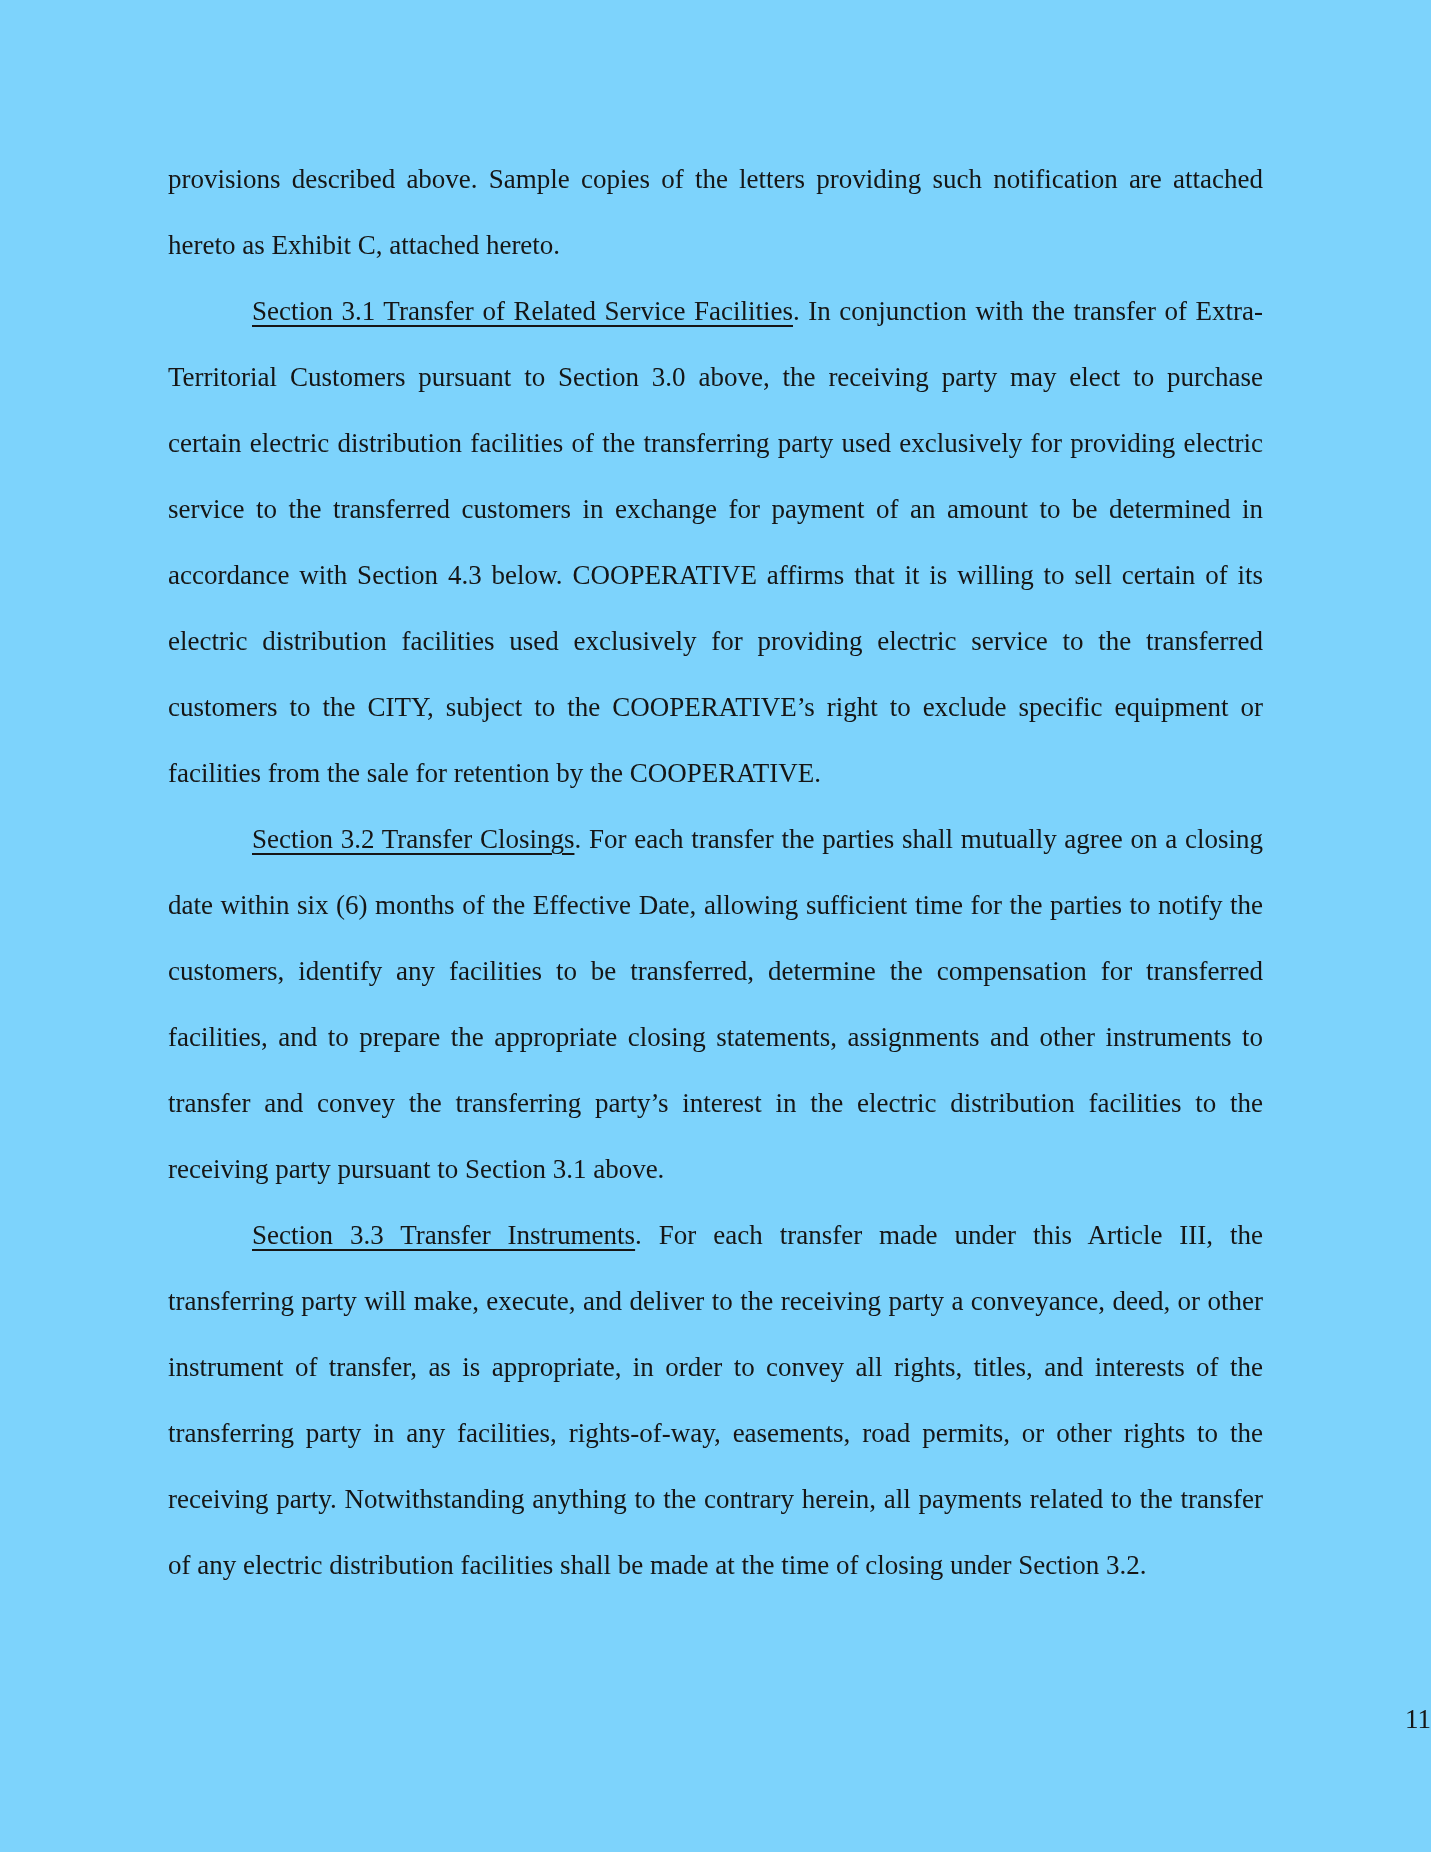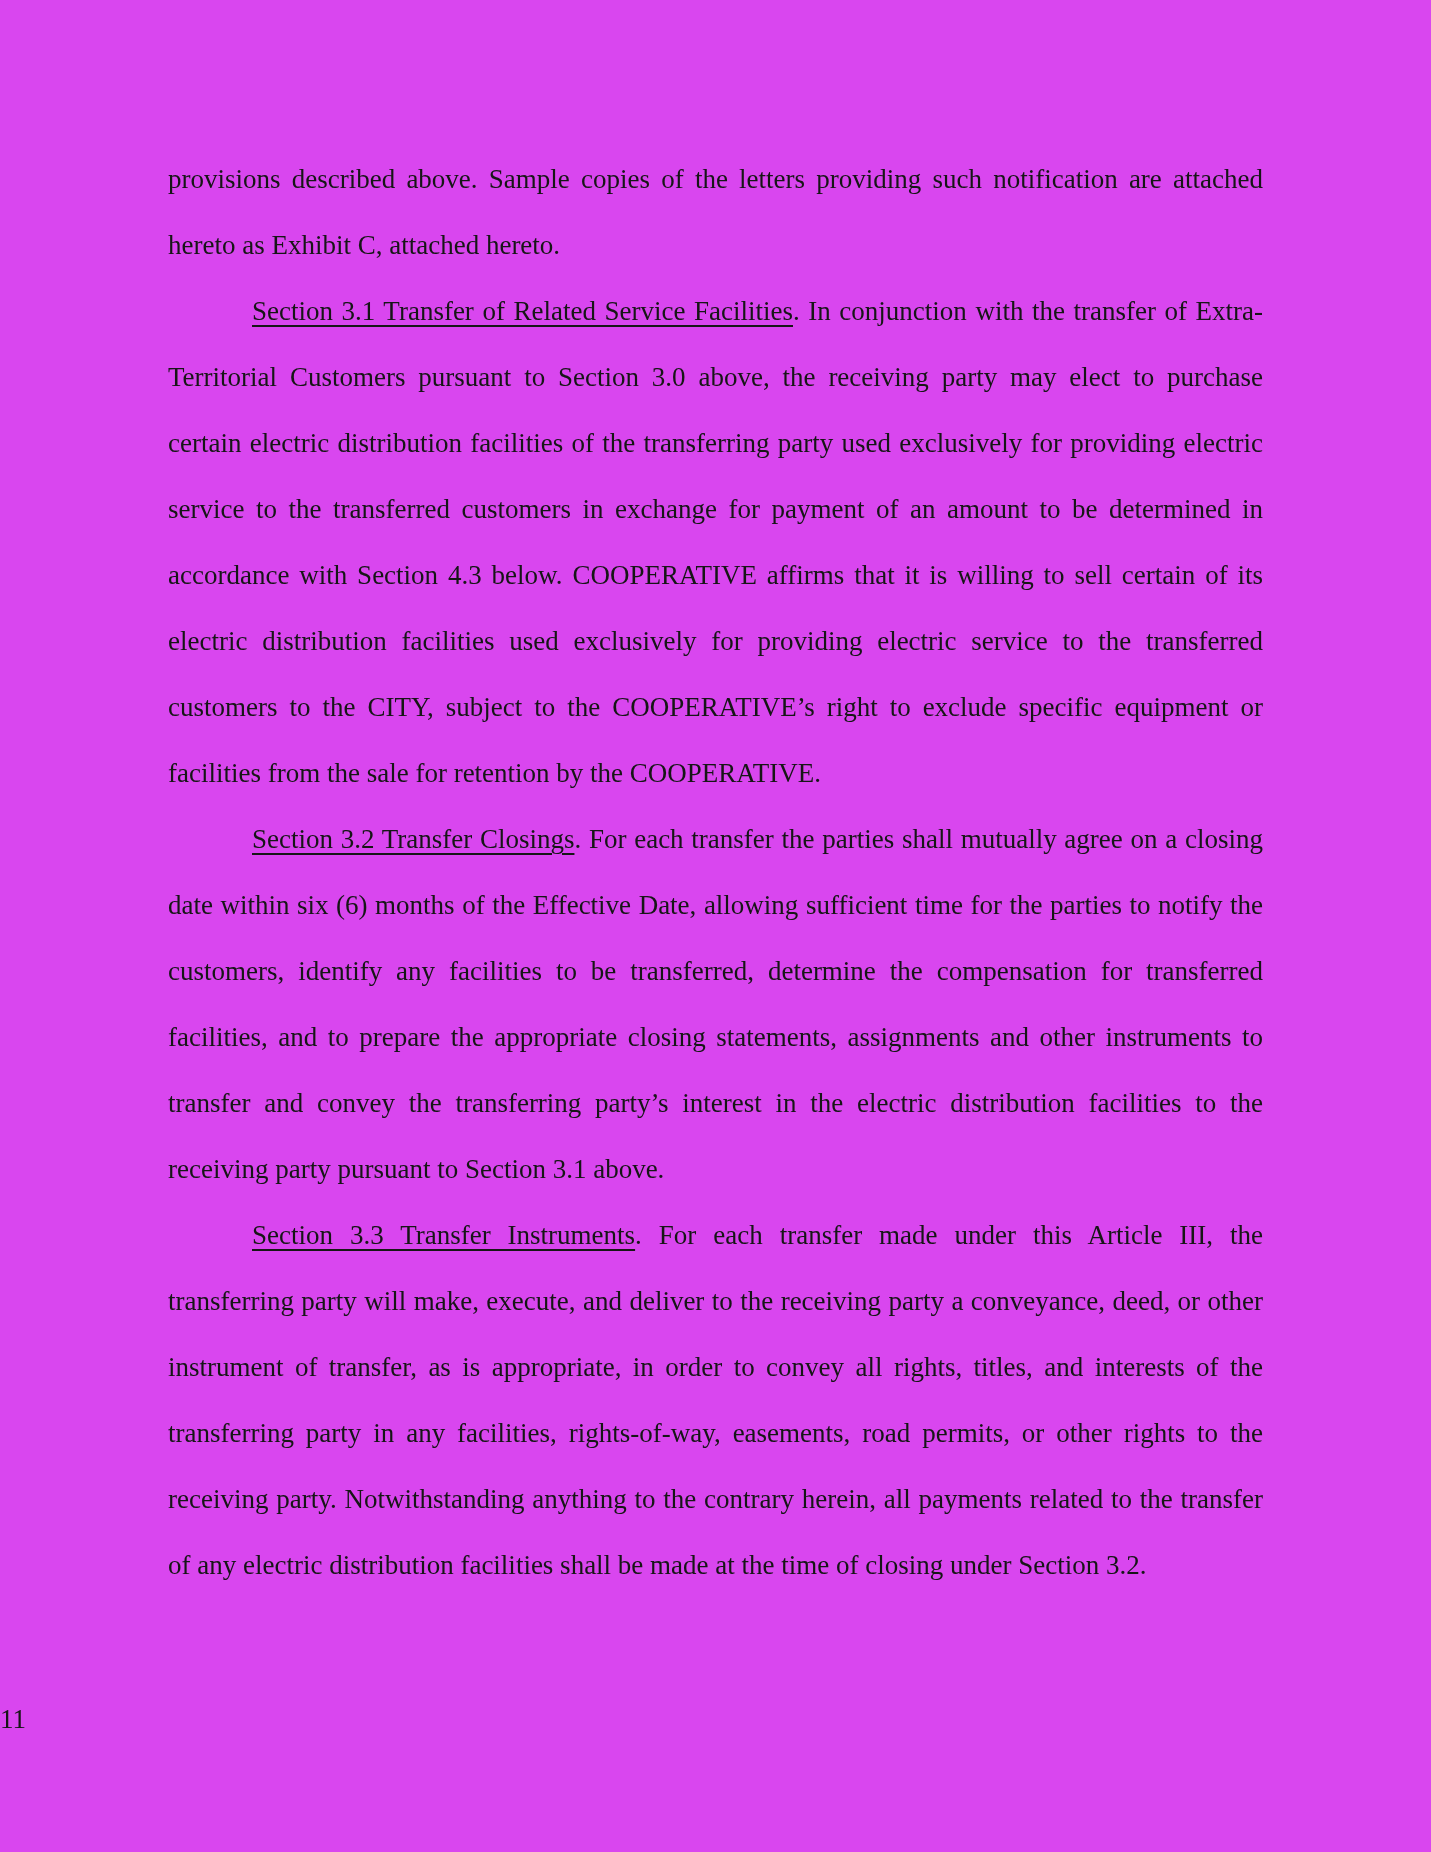--- a/index.html
+++ b/index.html
@@ -11,21 +11,21 @@
     width: 1431px;
     height: 1852px;
     position: relative;
     font-family: "Liberation Serif", "DejaVu Serif", serif;
     color: #161616;
     -webkit-font-smoothing: antialiased;
   }
   .page {
     position: absolute;
     inset: 0;
-    background: #d946ef;
+    background: #7dd3fc;
     overflow: hidden;
   }
   .content {
     position: absolute;
     left: 168px;
     right: 168px;
     top: 146px;
     font-size: 27px;
     line-height: 66px;
     text-align: justify;
@@ -41,21 +41,21 @@
     text-decoration: underline;
     text-underline-offset: 5px;
     text-decoration-thickness: 2px;
     margin-top: 24px;
   }
   .footer {
     position: absolute;
     top: 1702px;
     left: 0;
     width: 100%;
-    text-align: left;
+    text-align: right;
     font-size: 27px;
     line-height: 34px;
   }
 </style>
 </head>
 <body>
 
 <div class="page">
   <div class="content">
       <p class="para"><span class="">provisions described above. Sample copies of the letters providing such notification are attached hereto as Exhibit C, attached hereto.</span></p>

